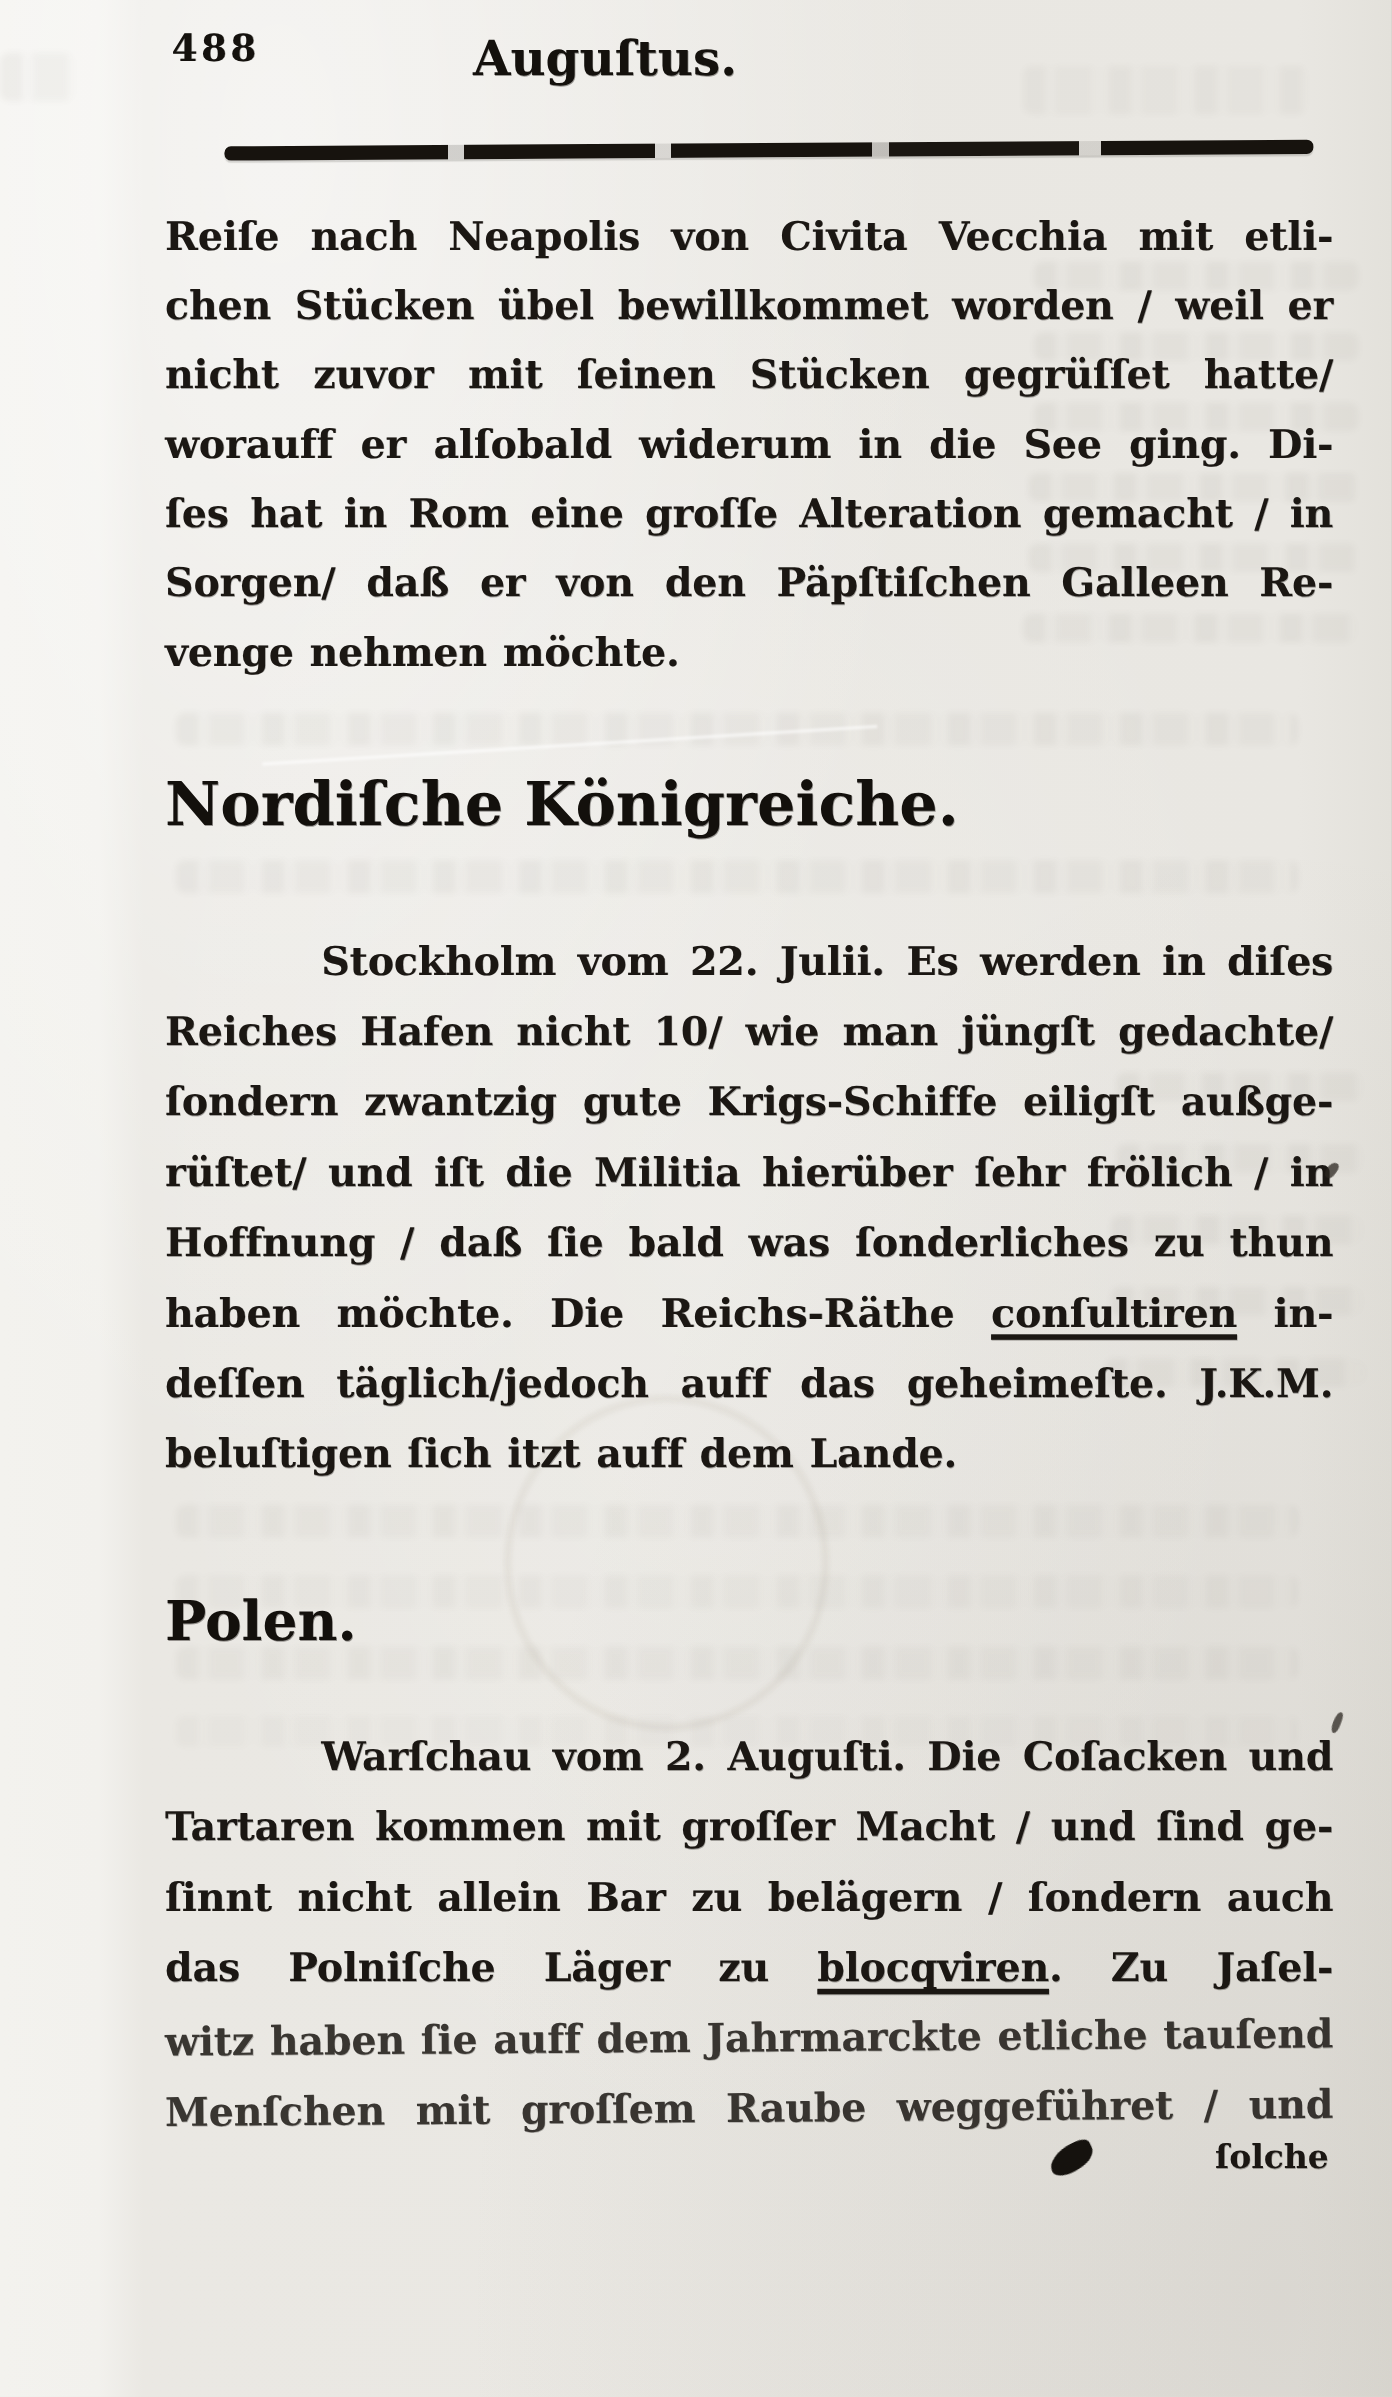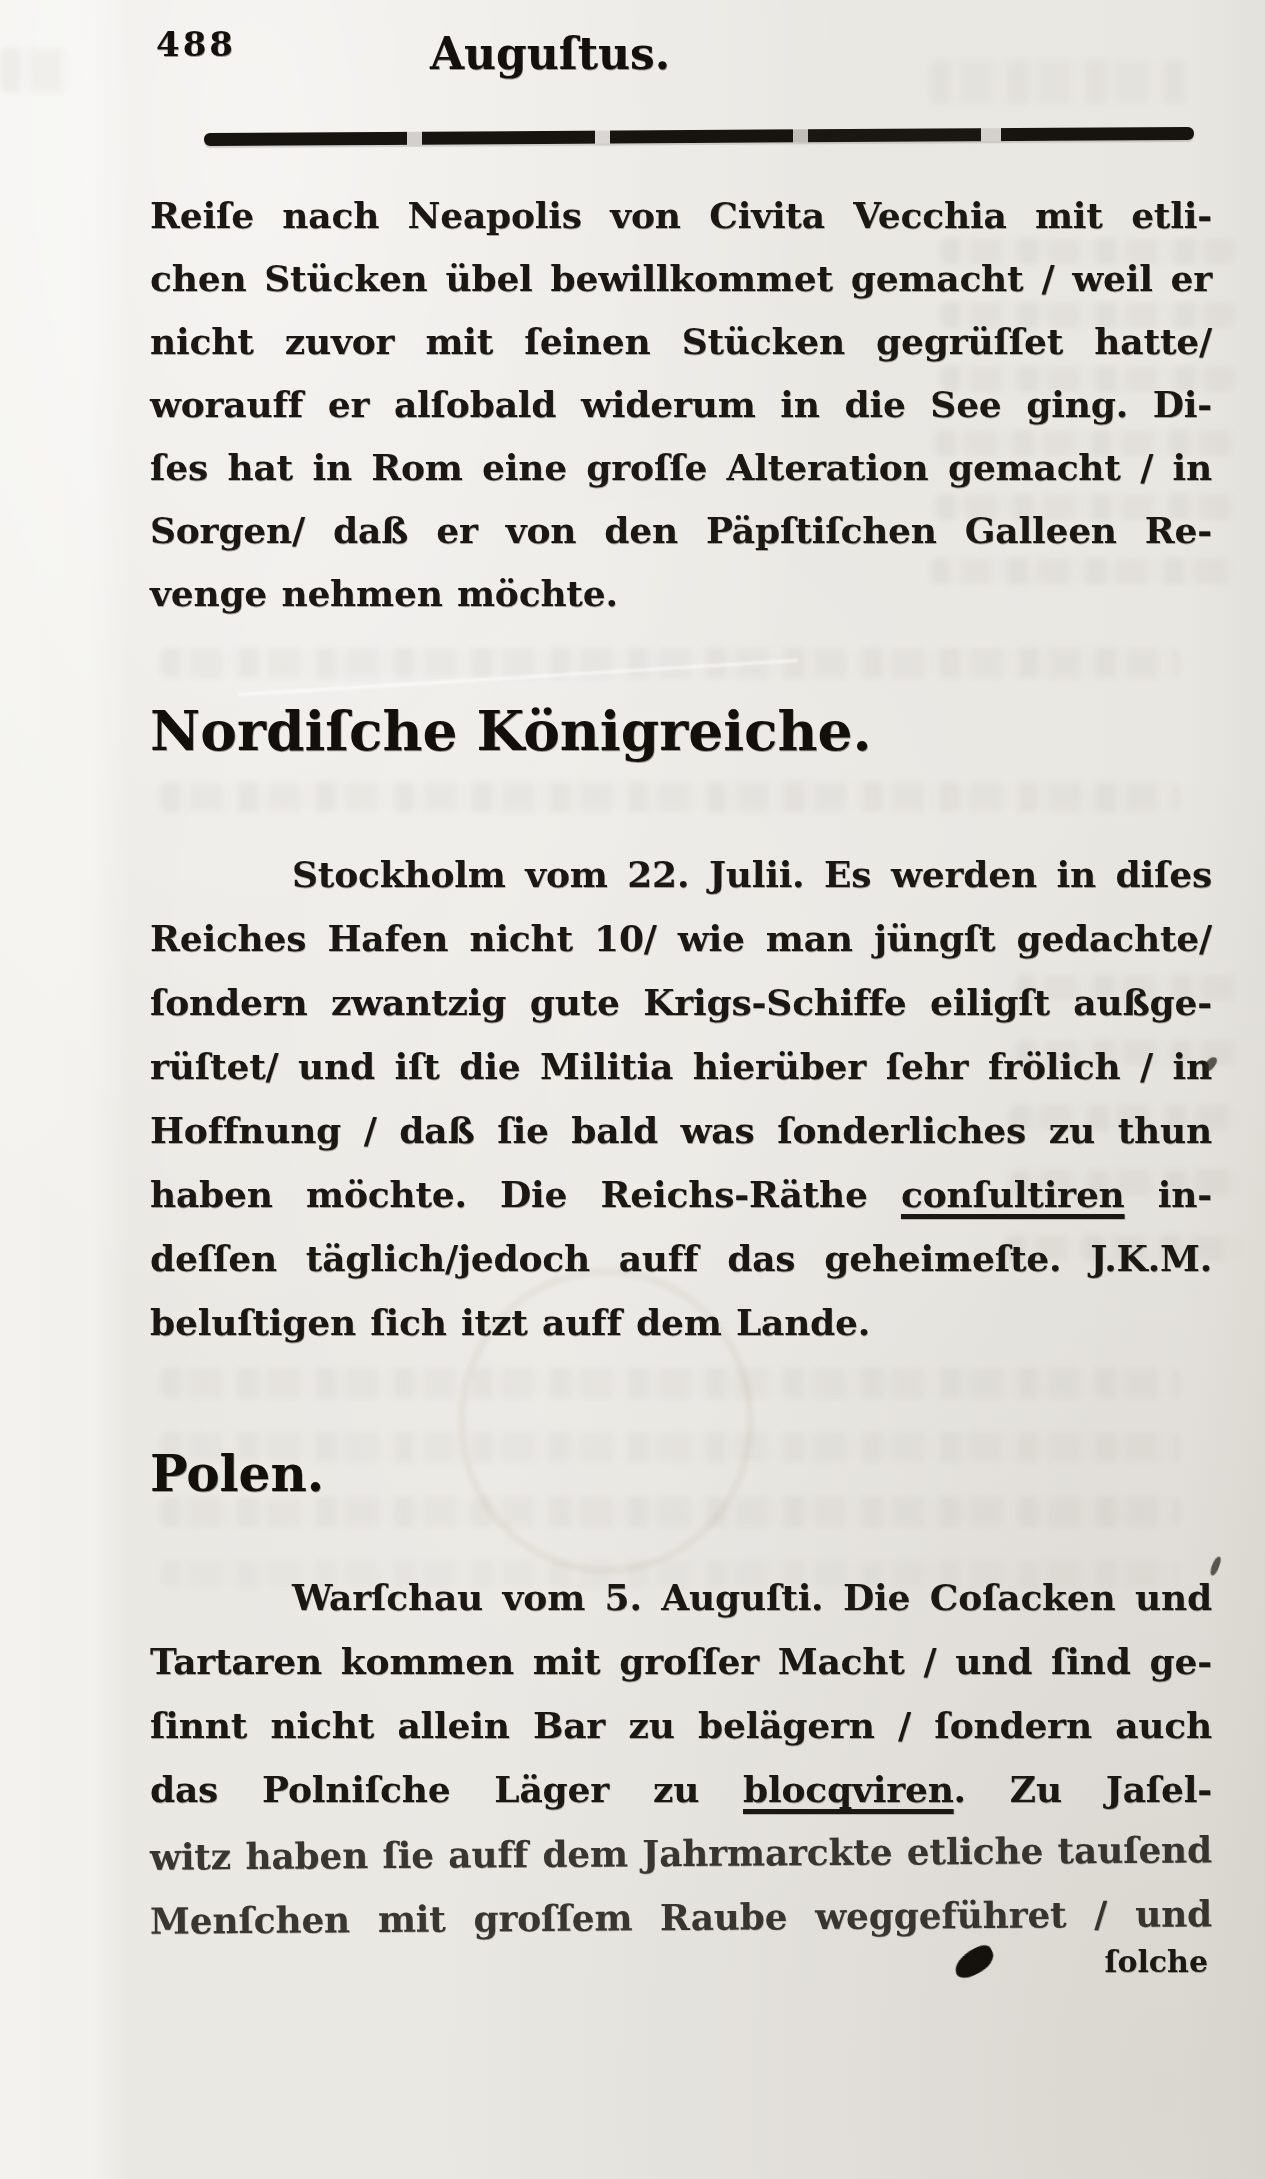--- a/index.html
+++ b/index.html
@@ -123,21 +123,21 @@
 
   <div class="crease"></div>
   <div class="stamp"></div>
 
   <span class="pagenum">488</span>
   <span class="running">Auguſtus.</span>
   <div class="rule"></div>
 
   <section class="block p1">
     <div class="line just">Reiſe nach Neapolis von Civita Vecchia mit etli-</div>
-    <div class="line just">chen Stücken übel bewillkommet gemacht / weil er</div>
+    <div class="line just">chen Stücken übel bewillkommet worden / weil er</div>
     <div class="line just">nicht zuvor mit ſeinen Stücken gegrüſſet hatte/</div>
     <div class="line just">worauff er alſobald widerum in die See ging. Di-</div>
     <div class="line just">ſes hat in Rom eine groſſe Alteration gemacht / in</div>
     <div class="line just">Sorgen/ daß er von den Päpſtiſchen Galleen Re-</div>
     <div class="line">venge nehmen möchte.</div>
   </section>
 
   <h2 class="heading h-nordic">Nordiſche Königreiche.</h2>
 
   <section class="block p2">
@@ -149,21 +149,21 @@
     <div class="line just">
       <span>haben möchte. Die Reichs-Räthe </span><span class="u">conſultiren</span><span> in-</span>
     </div>
     <div class="line just">deſſen täglich/jedoch auff das geheimeſte. J.K.M.</div>
     <div class="line">beluſtigen ſich itzt auff dem Lande.</div>
   </section>
 
   <h2 class="heading h-polen">Polen.</h2>
 
   <section class="block p3">
-    <div class="line just indent">Warſchau vom 5. Auguſti. Die Coſacken und</div>
+    <div class="line just indent">Warſchau vom 2. Auguſti. Die Coſacken und</div>
     <div class="line just">Tartaren kommen mit groſſer Macht / und ſind ge-</div>
     <div class="line just">ſinnt nicht allein Bar zu belägern / ſondern auch</div>
     <div class="line just">
       <span>das Polniſche Läger zu </span><span class="u">blocqviren</span><span>. Zu Jaſel-</span>
     </div>
     <div class="line just faded tilt">witz haben ſie auff dem Jahrmarckte etliche tauſend</div>
     <div class="line just faded tilt">Menſchen mit groſſem Raube weggeführet / und</div>
   </section>
 
   <div class="catchword">ſolche</div>

